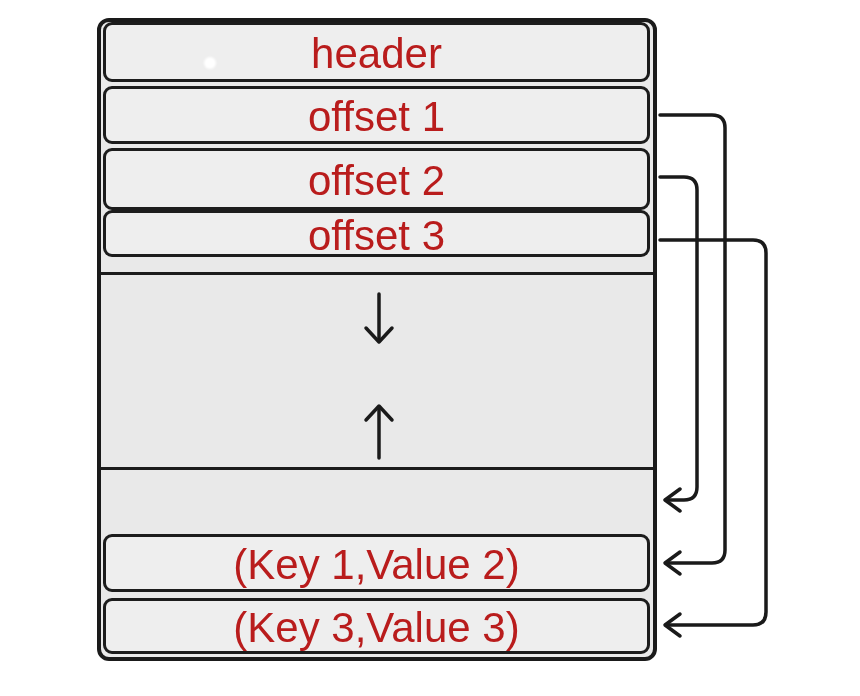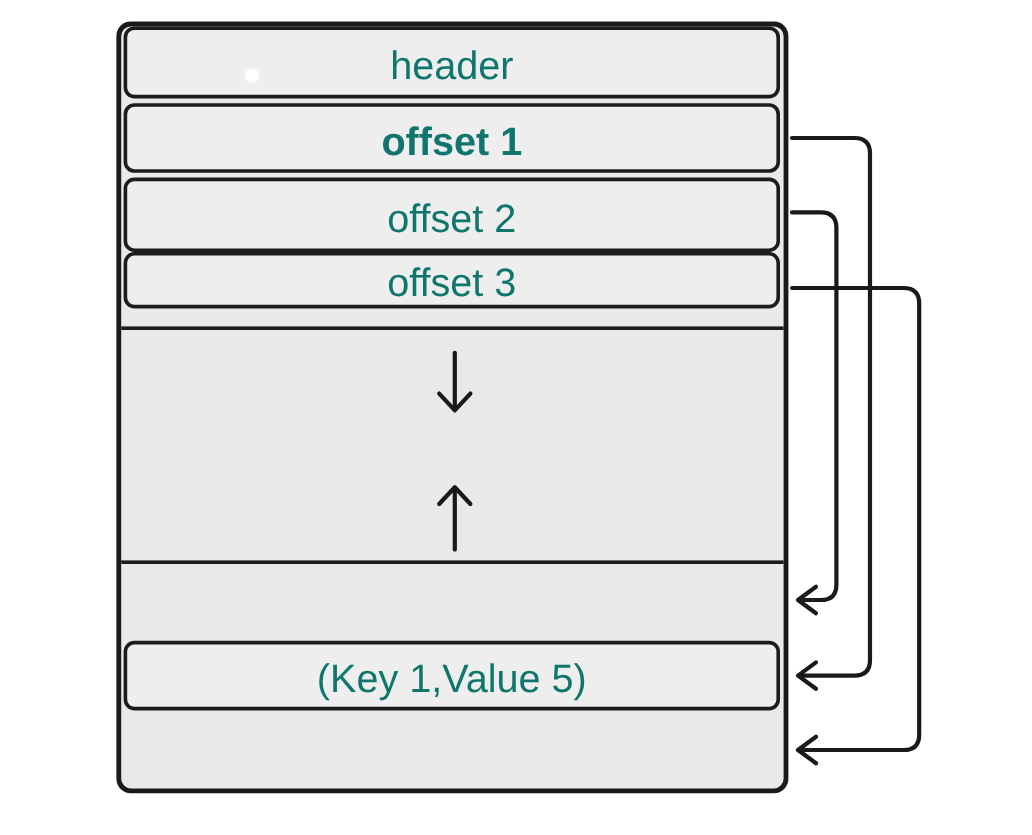--- a/index.html
+++ b/index.html
@@ -28,22 +28,22 @@
     width: 547px;
     background: #eeeeee;
     border: 3.5px solid #1c1c1c;
     border-radius: 9px;
     box-sizing: border-box;
     display: flex;
     align-items: center;
     justify-content: center;
   }
   .box-label {
-    font-size: 33px;
-    color: #0f766e;
+    font-size: 42px;
+    color: #b91c1c;
     line-height: 1;
     padding-top: 4px;
     white-space: nowrap;
   }
   .free-space {
     position: absolute;
     left: 101px;
     top: 272px;
     width: 552px;
     height: 198px;
@@ -83,34 +83,37 @@
 
 <div class="canvas">
 
   <div class="page-container"></div>
 
   <div class="box" style="top:22px;height:60px;">
     <span class="box-label">header</span>
   </div>
   <div class="artifact-dot"></div>
 
-  <div class="box" style="top:86px;height:58px;font-weight:bold;">
+  <div class="box" style="top:86px;height:58px;">
     <span class="box-label">offset 1</span>
   </div>
   <div class="box" style="top:148px;height:62px;">
     <span class="box-label">offset 2</span>
   </div>
   <div class="box" style="top:210px;height:47px;">
     <span class="box-label">offset 3</span>
   </div>
 
   <div class="free-space"></div>
 
   <div class="box" style="top:534px;height:58px;">
-    <span class="box-label">(Key 1,Value 5)</span>
+    <span class="box-label">(Key 1,Value 2)</span>
+  </div>
+  <div class="box" style="top:598px;height:56px;">
+    <span class="box-label">(Key 3,Value 3)</span>
   </div>
 
   <svg class="overlay" viewBox="0 0 860 696">
 
     <g>
       <line class="stroke" x1="379" y1="294" x2="379" y2="340"></line>
       <polyline class="stroke" points="366,328 379,342 392,328"></polyline>
     </g>
     <g>
       <line class="stroke" x1="379" y1="458" x2="379" y2="408"></line>

